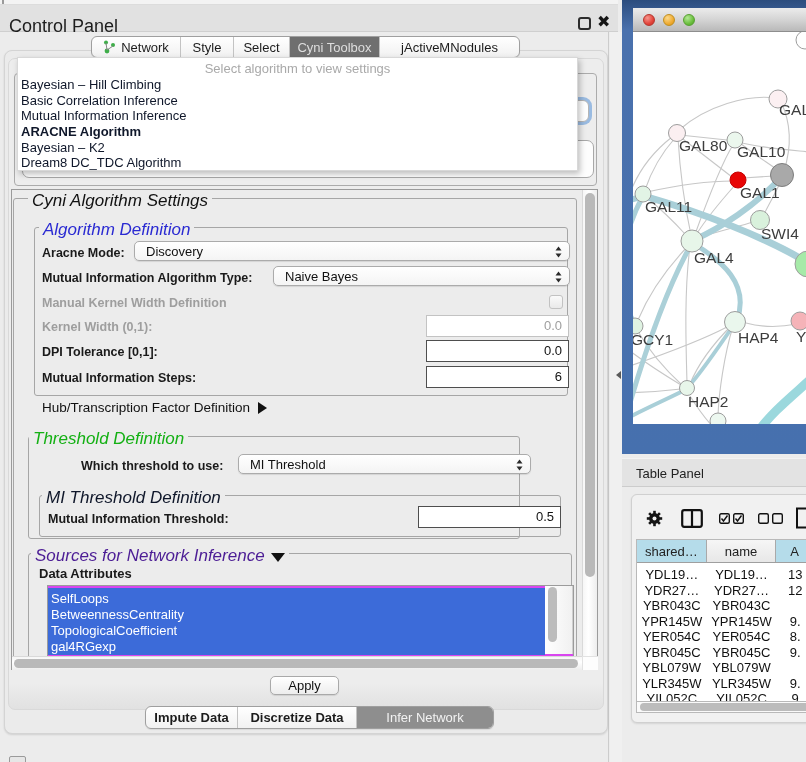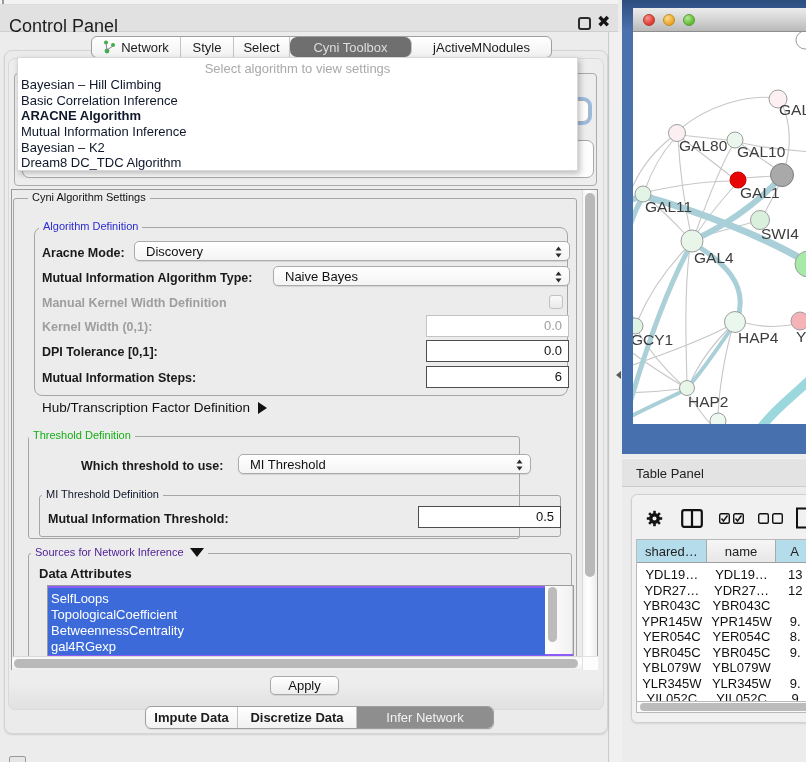--- a/index.html
+++ b/index.html
@@ -18,21 +18,21 @@
   #cp-close { left:597px; top:7px; font-size:16px; font-weight:bold; color:#151515; }
 
   
   #cp-body { left:0; top:32px; width:609px; height:730px; background:#ececec; border-right:1px solid #cccccc; }
   #divider-col { left:610px; top:32px; width:12px; height:730px; background:#f0f0f0; }
   #divider-arrow { left:616px; top:371px; width:0; height:0; border-top:4px solid transparent; border-bottom:4px solid transparent; border-right:5px solid #5a5a5a; }
 
   
   #cp-tabs { left:91px; top:36px; height:22px; display:flex; border:1px solid #9f9f9f; border-radius:6px; overflow:hidden; background:linear-gradient(#ffffff,#f1f1f1); box-shadow:0 1px 1px rgba(0,0,0,0.08); }
   .tab-seg { display:flex; align-items:center; justify-content:center; font-size:13px; color:#1c1c1c; border-right:1px solid #c3c3c3; white-space:nowrap; }
-  .tab-seg:nth-child(1){width:89px;} .tab-seg:nth-child(2){width:53px;} .tab-seg:nth-child(3){width:56px;} .tab-seg:nth-child(4){width:122px;border-radius:7px;} .tab-seg:nth-child(5){width:139px;}
+  .tab-seg:nth-child(1){width:89px;} .tab-seg:nth-child(2){width:53px;} .tab-seg:nth-child(3){width:56px;} .tab-seg:nth-child(4){width:90px;} .tab-seg:nth-child(5){width:139px;}
   .tab-seg:last-child { border-right:none; }
   .tab-seg.sel { background:#6f6f6f; color:#dedede; }
   .net-icon { width:13px; height:14px; margin-right:5px; }
 
   
   #cp-content { left:4px; top:50px; width:604px; height:684px; background:#ebebeb; border:1px solid #d4d4d4; border-radius:8px; box-shadow:0 1px 2px rgba(0,0,0,0.12); }
   #cyni-inner { left:8px; top:58px; width:596px; height:652px; background:linear-gradient(#ededed 96%, #e1e1e1); border:1px solid #d9d9d9; border-radius:7px; }
 
   
   #frag-group { left:14px; top:73px; width:583px; height:113px; border:1px solid #ababab; border-radius:4px; }
@@ -43,35 +43,35 @@
   #sp { left:11px; top:189px; width:587px; height:481px; border:1px solid #9b9b9b; background:#ececec; }
   #sp-view { left:0; top:0; width:570px; height:466px; overflow:hidden; }
   #sp-vtrack { left:570px; top:0; width:15px; height:466px; background:linear-gradient(90deg,#f6f6f6,#ffffff 40%,#ededed); border-left:1px solid #d9d9d9; }
   #sp-vthumb { left:2px; top:3px; width:10px; height:384px; background:#b9b9b9; border-radius:6px; }
   #sp-htrack { left:0; top:466px; width:570px; height:14px; background:linear-gradient(#f6f6f6,#ffffff 40%,#ededed); border-top:1px solid #d9d9d9; }
   #sp-hthumb { left:2px; top:2px; width:564px; height:9px; background:#b9b9b9; border-radius:5px; }
   #sp-corner { left:570px; top:466px; width:16px; height:14px; background:#fdfdfd; border-left:1px solid #e2e2e2; border-top:1px solid #e2e2e2; }
 
   
   .group { position:absolute; border:1px solid #a6a6a6; border-radius:3px; }
-  .group-title { position:absolute; top:-8px; left:12px; padding:0 4px; background:#ececec; font-size:11px; white-space:nowrap; }
+  .group-title { position:absolute; top:-8px; left:12px; padding:0 4px; background:#ececec; font-size:17px; white-space:nowrap;font-style:italic; }
   .row-label { position:absolute; font-size:12.5px; font-weight:bold; color:#1a1a1a; white-space:nowrap; }
   .row-label.dis { color:#9e9e9e; }
   .combo { position:absolute; height:20px; background:linear-gradient(#ffffff,#f4f4f4); border:1px solid #ababab; border-radius:5px; font-size:13px; color:#111; display:flex; align-items:center; padding-left:11px; box-shadow:0 1px 1px rgba(0,0,0,0.1); }
   .combo .stepper { position:absolute; right:6px; top:2px; width:9px; height:16px; }
   .tfield { position:absolute; height:22px; background:#fff; border:1px solid #4e4e4e; font-size:13px; color:#111; text-align:right; padding:0 6px; line-height:20px; }
   .tfield.dis { border-color:#c3c3c3; color:#9e9e9e; }
   .cbox { position:absolute; width:14px; height:14px; border:1px solid #c2c2c2; border-radius:3px; background:linear-gradient(#fafafa,#e9e9e9); }
 
   #hub-row { position:absolute; font-size:13.5px; color:#111; white-space:nowrap; }
   .tri-right { display:inline-block; width:0; height:0; border-top:6px solid transparent; border-bottom:6px solid transparent; border-left:9px solid #111; margin-left:8px; vertical-align:-2px; }
   .tri-down { display:inline-block; width:0; height:0; border-left:7px solid transparent; border-right:7px solid transparent; border-top:9px solid #111; margin-left:6px; vertical-align:-1px; }
 
   
-  #attr-list { left:35px; top:395px; width:527px; height:88px; background:#8b5cf6; border:1px solid #9b9b9b;padding-left:7px; }
+  #attr-list { left:35px; top:395px; width:527px; height:88px; background:#d946ef; border:1px solid #9b9b9b;padding-left:7px; }
   #attr-items { position:absolute; left:0; top:2px; width:497px; height:67px; overflow:hidden; padding-top:3px; }
   .attr-item { height:16px; font-size:13px; color:#fff; padding-left:3px; line-height:16px; white-space:nowrap; }
   #attr-vtrack { position:absolute; left:497px; top:0; width:28px; height:68px; background:linear-gradient(90deg,#ffffff,#f1f1f1); border-right:1px solid #cfcfcf; }
   #attr-vthumb { position:absolute; left:3px; top:1px; width:9px; height:55px; background:#bcbcbc; border-radius:5px; }
 
   
   #apply-btn { left:270px; top:676px; width:69px; height:19px; background:linear-gradient(#ffffff,#ededed); border:1px solid #a9a9a9; border-radius:5px; font-size:13px; color:#111; text-align:center; line-height:17px; box-shadow:0 1px 1px rgba(0,0,0,0.1); }
   #cp-bottom-tabs { left:145px; top:706px; height:23px; display:flex; border:1px solid #9f9f9f; border-radius:6px; overflow:hidden; background:linear-gradient(#ffffff,#f1f1f1); box-shadow:0 1px 1px rgba(0,0,0,0.08); }
   .btab-seg { display:flex; align-items:center; justify-content:center; font-size:13px; font-weight:bold; color:#1c1c1c; border-right:1px solid #c3c3c3; white-space:nowrap; }
   .btab-seg:nth-child(1){width:92px;} .btab-seg:nth-child(2){width:119px;} .btab-seg:nth-child(3){width:136px;}
@@ -161,21 +161,21 @@
     </div>
   </div>
 
 <div class="abs" id="sp">
   <div class="abs" id="sp-view">
 
     <div class="group" id="g-cyni" style="left:1px; top:8px; width:564px; height:600px;">
       <span class="group-title" style="left:14px; color:#111;">Cyni Algorithm Settings</span>
     </div>
 
-    <div class="group" id="g-algdef" style="left:22px; top:37px; width:534px; height:169px;border-radius:8px;">
+    <div class="group" id="g-algdef" style="left:22px; top:37px; width:534px; height:169px;">
       <span class="group-title" style="left: 4px; color: rgb(42, 42, 210);" id="g-algdef-title">Algorithm Definition</span>
     </div>
 
     <span class="row-label" style="left:30px; top:56px;">Aracne Mode:</span>
     <div class="combo" style="left:122px; top:51px; width:436px;">
       <span>Discovery</span>
       <svg class="stepper" viewBox="0 0 9 16">
           <path d="M4.5 2.5 L7.5 6.5 H1.5 Z" fill="#2a2a2a"></path>
           <path d="M4.5 13.5 L1.5 9.5 H7.5 Z" fill="#2a2a2a"></path>
         </svg>
@@ -226,22 +226,22 @@
 
     <div class="group" id="g-sources" style="left:16px; top:363px; width:544px; height:245px;">
       <span class="group-title" style="left:2px; color:#4c1d95;"><span>Sources for Network Inference</span><span class="tri-down"></span></span>
     </div>
 
     <span class="row-label" style="left:27px; top:376px; font-size:13px;">Data Attributes</span>
 
     <div class="abs" id="attr-list">
       <div id="attr-items" style="background: rgb(60, 107, 217);">
           <div class="attr-item">SelfLoops</div>
+          <div class="attr-item">BetweennessCentrality</div>
           <div class="attr-item">TopologicalCoefficient</div>
-          <div class="attr-item">BetweennessCentrality</div>
           <div class="attr-item">gal4RGexp</div>
         </div>
       <div id="attr-vtrack">
           <div id="attr-vthumb"></div>
         </div>
     </div>
 
   </div>
   <div class="abs" id="sp-vtrack">
       <div class="abs" id="sp-vthumb"></div>
@@ -263,22 +263,22 @@
     <div class="btab-seg sel">
       <span>Infer Network</span>
     </div>
   </div>
 
 <div class="abs" id="popup">
   <div id="popup-header">Select algorithm to view settings</div>
   <div id="popup-items">
       <div class="popup-item">Bayesian – Hill Climbing</div>
       <div class="popup-item">Basic Correlation Inference</div>
+      <div class="popup-item">Mutual Information Inference</div>
       <div class="popup-item sel">ARACNE Algorithm</div>
-      <div class="popup-item">Mutual Information Inference</div>
       <div class="popup-item">Bayesian – K2</div>
       <div class="popup-item">Dream8 DC_TDC Algorithm</div>
     </div>
 </div>
 
 <div class="abs" id="net-frame">
   <div class="abs" id="net-titlebar">
     <span class="tl" id="tl-red"></span>
     <span class="tl" id="tl-yellow"></span>
     <span class="tl" id="tl-green"></span>

